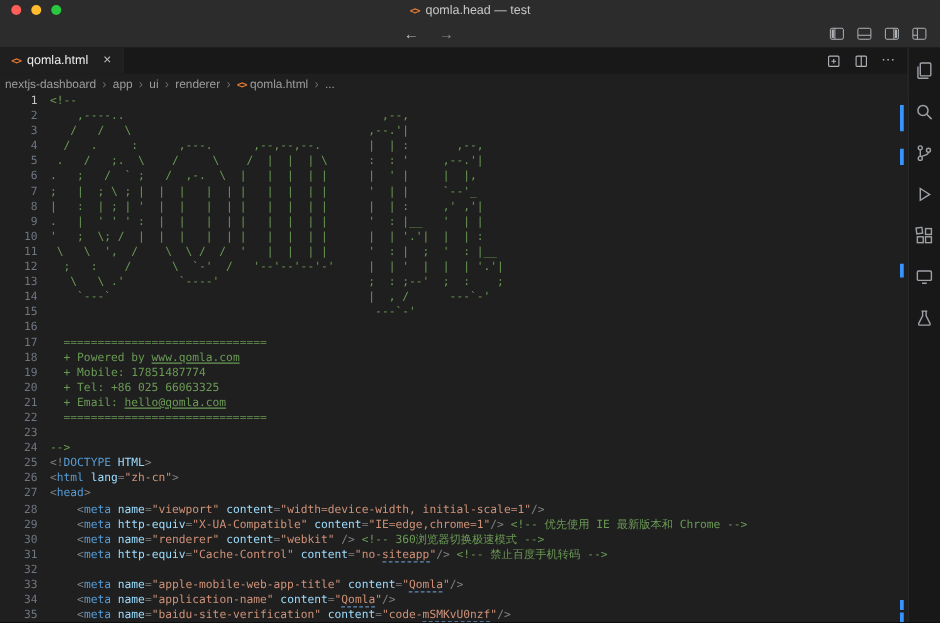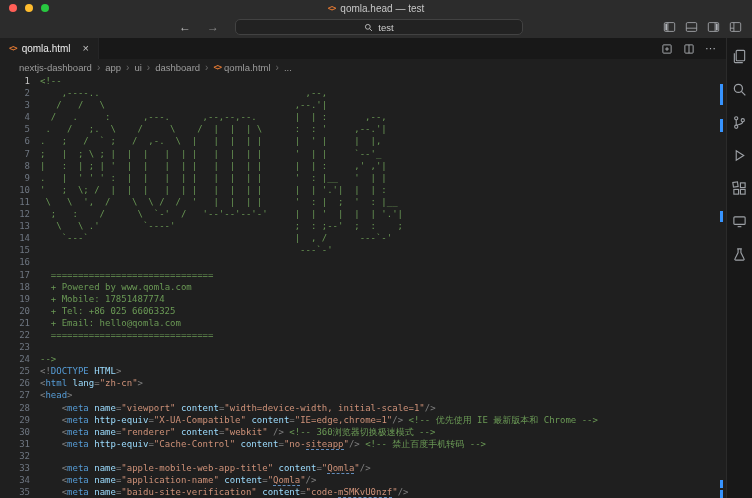--- a/index.html
+++ b/index.html
@@ -29,33 +29,33 @@
   .layout-ic{width:13px;height:12px;display:block}
   
   .main-row{flex:1;display:flex;min-height:0}
   .editor-col{flex:1;min-width:0;display:flex;flex-direction:column}
   .tabstrip{height:21px;background:var(--bg-tabbar);display:flex;align-items:stretch;flex:none}
   .tab{display:flex;align-items:center;gap:5px;padding:0 9px;background:var(--bg-editor);border-right:1px solid #252526;font-size:10px;color:#ededed}
   .tab-close{margin-left:7px;color:#c0c0c0;font-size:11px;line-height:1}
   .tab-actions{margin-left:auto;display:flex;align-items:center;gap:10px;padding-right:10px;color:#b0b3b8}
   .tab-actions svg{display:block}
   .more-dots{font-size:11px;color:#b0b3b8;line-height:1}
-  .breadcrumbs{height:16px;background:var(--bg-editor);display:flex;align-items:center;font-size:9.5px;color:#9d9d9d;padding-left:19px;flex:none}
+  .breadcrumbs{height:16px;background:var(--bg-editor);display:flex;align-items:center;font-size:9.5px;color:#9d9d9d;padding-left:4px;flex:none}
   .bc-item{display:flex;align-items:center;gap:3px;cursor:default}
   .bc-sep{color:#6a6a6a;margin:0 5px;font-size:10px}
   
   .editor-wrap{position:relative;flex:1;overflow:hidden;background:var(--bg-editor)}
   .editor{position:absolute;left:0;top:0;right:10px;bottom:0;font-family:"DejaVu Sans Mono",monospace;font-size:9px;line-height:12.1px;white-space:pre}
   .line{display:flex;height:12.1px}
   .line:first-child .ln{color:#c6c6c6}
   .ln{width:30px;flex:none;text-align:right;color:var(--c-linenum)}
   .code{margin-left:10px;flex:none}
   .tk-cm{color:var(--c-comment)} .tk-tag{color:var(--c-tag)} .tk-attr{color:var(--c-attr)}
   .tk-str{color:var(--c-string)} .tk-pun{color:var(--c-punct)} .tk-txt{color:var(--c-text)}
-  .u-link{}
+  .u-link{text-decoration:underline}
   .u-spell{border-bottom:1px dashed rgba(110,160,215,.85)}
   .scrollbar{position:absolute;top:0;right:0;width:10px;height:100%}
   .mark{position:absolute;left:4px;width:3px;background:var(--c-mark)}
   
   .activitybar{width:26px;background:var(--bg-tabbar);border-left:1px solid #2b2b2b;display:flex;flex-direction:column;align-items:center;padding-top:8px;gap:13px;flex:none}
   .ab-btn{width:20px;height:20px;display:flex;align-items:center;justify-content:center;color:#9da1a6}
   .ab-btn svg{display:block}
 </style>
 </head>
 <body>
@@ -71,27 +71,20 @@
     <div class="title-center">
       <span class="html-ic">&lt;&gt;</span>
       <span>qomla.head — test</span>
     </div>
   </header>
 
   <div class="toolbar">
     <div class="tb-left">
       <span class="nav-btn">←</span>
       <span class="nav-btn dim">→</span>
-    </div>
-    <div class="command-center">
-      <svg width="9" height="9" viewBox="0 0 16 16" fill="none" stroke="#bdbdbd" stroke-width="1.6">
-          <circle cx="6.8" cy="6.8" r="4.3"></circle>
-          <path d="M10 10l4.2 4.2"></path>
-        </svg>
-      <span>test</span>
     </div>
     <div class="tb-right">
       <svg class="layout-ic" viewBox="0 0 16 15" fill="none" stroke="currentColor">
           <rect x="1.5" y="2" width="13" height="11" rx="1.5"></rect>
           <path d="M6 2v11"></path>
           <rect x="2.8" y="3.3" width="2.2" height="8.4" fill="currentColor" stroke="none"></rect>
         </svg>
       <svg class="layout-ic" viewBox="0 0 16 15" fill="none" stroke="currentColor">
           <rect x="1.5" y="2" width="13" height="11" rx="1.5"></rect>
           <path d="M1.5 9h13"></path>
@@ -137,21 +130,21 @@
           <span class="bc-sep">›</span>
           <span class="bc-item">
             <span>app</span>
           </span>
           <span class="bc-sep">›</span>
           <span class="bc-item">
             <span>ui</span>
           </span>
           <span class="bc-sep">›</span>
           <span class="bc-item">
-            <span>dashboard</span>
+            <span>renderer</span>
           </span>
           <span class="bc-sep">›</span>
           <span class="bc-item">
             <span class="html-ic">&lt;&gt;</span>
             <span>qomla.html</span>
           </span>
           <span class="bc-sep">›</span>
           <span class="bc-item">
             <span>...</span>
           </span>

